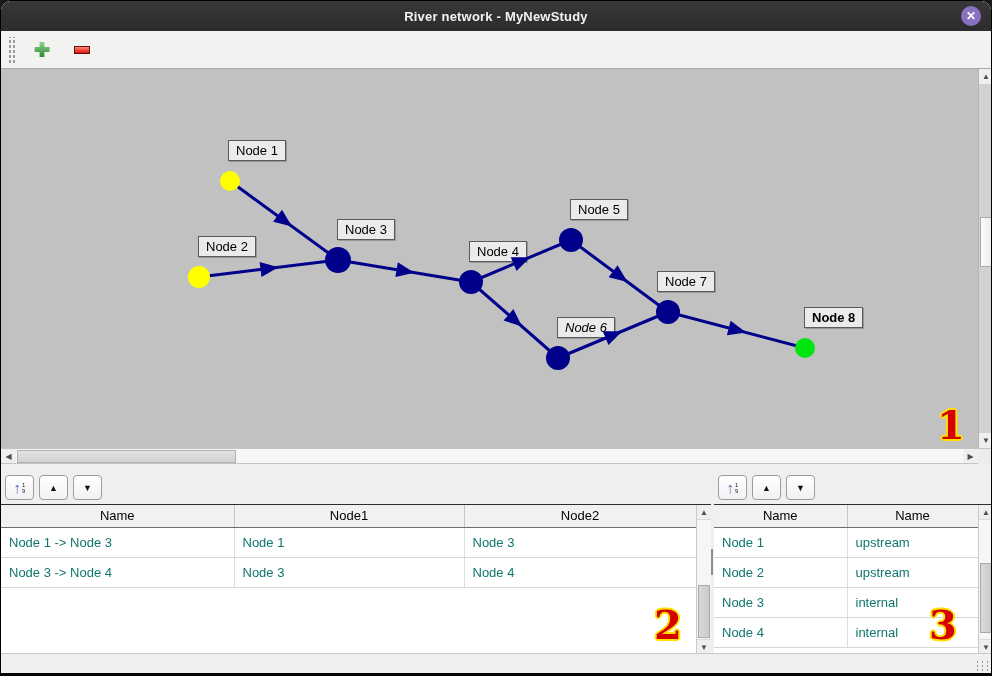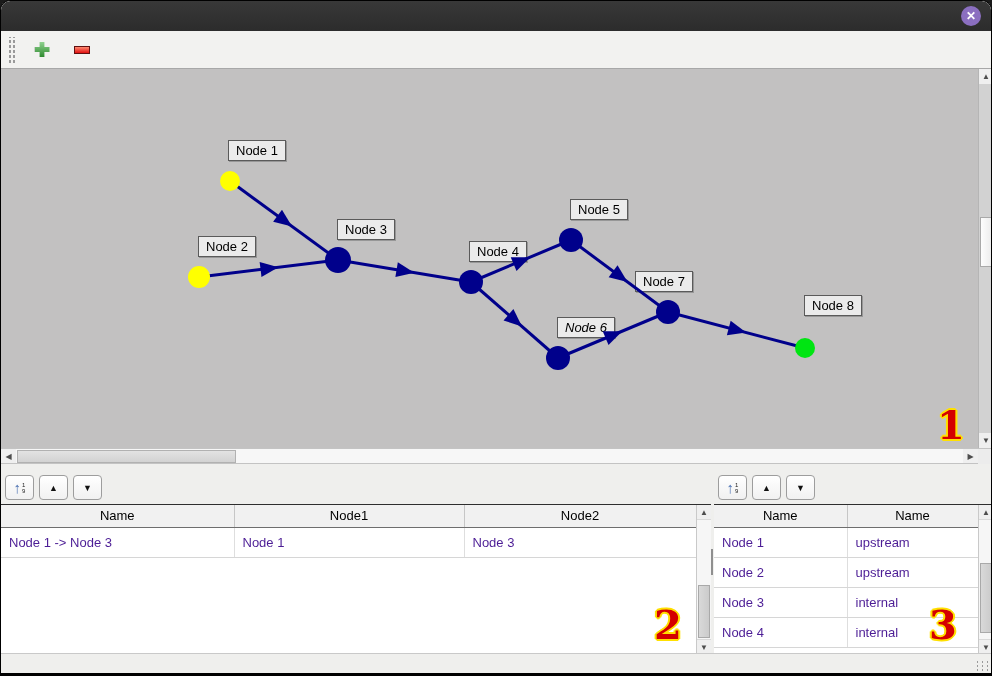--- a/index.html
+++ b/index.html
@@ -115,21 +115,21 @@
     position:relative; height:149px; background:#fff;
     border-top:1px solid #2e2e2e; overflow:hidden;
   }
   table { border-collapse:collapse; table-layout:fixed; width:100%; }
   th {
     background:#f1f1f1; font-weight:normal; font-size:13px; color:#000;
     height:22px; border-right:1px solid #c6c6c6; border-bottom:1px solid #6e6e6e;
     text-align:center; cursor:pointer;
   }
   td {
-    height:30px; font-size:13px; color:#4c1d95; padding-left:8px;
+    height:30px; font-size:13px; color:#0f766e; padding-left:8px;
     border-right:1px solid #dedede; border-bottom:1px solid #d6d6d6;
     background:#fff; white-space:nowrap; overflow:hidden;
   }
   .panel.left  col.c0 { width:233px; } .panel.left col.c1 { width:230px; } .panel.left col.c2 { width:232px; }
   .panel.right col.c0 { width:133px; } .panel.right col.c1 { width:131px; }
   .tbl-vscroll {
     position:absolute; top:0; right:0; width:15px; height:149px;
     background:#f6f6f6; border-left:1px solid #c9c9c9;
   }
   .tbl-vscroll .up   { top:0; width:100%; height:15px; border-bottom:1px solid #d9d9d9; }
@@ -158,20 +158,21 @@
   .annot.a1 { left:936px; top:404px; }
   .annot.a2 { left:653px; top:604px; }
   .annot.a3 { left:928px; top:604px; }
 </style>
 </head>
 <body>
 
 <div class="window">
 
   <div class="titlebar">
+    <span class="title">River network - MyNewStudy</span>
     <span class="close-btn">✕</span>
   </div>
 
   <div class="toolbar">
     <span class="drag-handle"></span>
     <span class="tb-btn">
       <span class="icon-plus"></span>
     </span>
     <span class="tb-btn">
       <span class="icon-minus"></span>
@@ -179,22 +180,22 @@
   </div>
 
   <div class="canvas">
     <div class="label-layer" id="label-layer">
         <div class="node-label" style="left: 227px; top: 71px;">Node 1</div>
         <div class="node-label" style="left: 197px; top: 167px;">Node 2</div>
         <div class="node-label" style="left: 336px; top: 150px;">Node 3</div>
         <div class="node-label" style="left: 468px; top: 172px;">Node 4</div>
         <div class="node-label" style="left: 569px; top: 130px;">Node 5</div>
         <div class="node-label" style="left: 556px; top: 248px; font-style: italic;">Node 6</div>
-        <div class="node-label" style="left: 634px; top: 202px; text-align: right;">Node 7</div>
-        <div class="node-label" style="left: 803px; top: 226px;">Node 8</div>
+        <div class="node-label" style="left: 656px; top: 202px; text-align: right;">Node 7</div>
+        <div class="node-label" style="left: 803px; top: 238px; font-weight: bold;">Node 8</div>
       </div>
     <svg id="net-svg" width="977" height="379">
         <line x1="229" y1="112" x2="337" y2="191" stroke="#00008b" stroke-width="3"></line>
         <path d="M10,0 L-8,7.5 L-8,-7.5 Z" fill="#00008b" transform="translate(283,151.5) rotate(36.18477897677684)"></path>
         <line x1="198" y1="208" x2="337" y2="191" stroke="#00008b" stroke-width="3"></line>
         <path d="M10,0 L-8,7.5 L-8,-7.5 Z" fill="#00008b" transform="translate(267.5,199.5) rotate(-6.9727692860264625)"></path>
         <line x1="337" y1="191" x2="470" y2="213" stroke="#00008b" stroke-width="3"></line>
         <path d="M10,0 L-8,7.5 L-8,-7.5 Z" fill="#00008b" transform="translate(403.5,202) rotate(9.392449340818924)"></path>
         <line x1="470" y1="213" x2="570" y2="171" stroke="#00008b" stroke-width="3"></line>
         <path d="M10,0 L-8,7.5 L-8,-7.5 Z" fill="#00008b" transform="translate(520,192) rotate(-22.78240573048169)"></path>
@@ -267,20 +268,25 @@
                 <th>Node1</th>
                 <th>Node2</th>
               </tr>
             </thead>
           <tbody>
               <tr>
                 <td>Node 1 -&gt; Node 3</td>
                 <td>Node 1</td>
                 <td>Node 3</td>
               </tr>
+              <tr>
+                <td>Node 3 -&gt; Node 4</td>
+                <td>Node 3</td>
+                <td>Node 4</td>
+              </tr>
             </tbody>
         </table>
         <div class="tbl-vscroll">
           <span class="scroll-arrow up">▲</span>
           <span class="tbl-thumb" style="top:80px;height:53px;"></span>
           <span class="scroll-arrow down">▼</span>
         </div>
       </div>
     </div>
 

